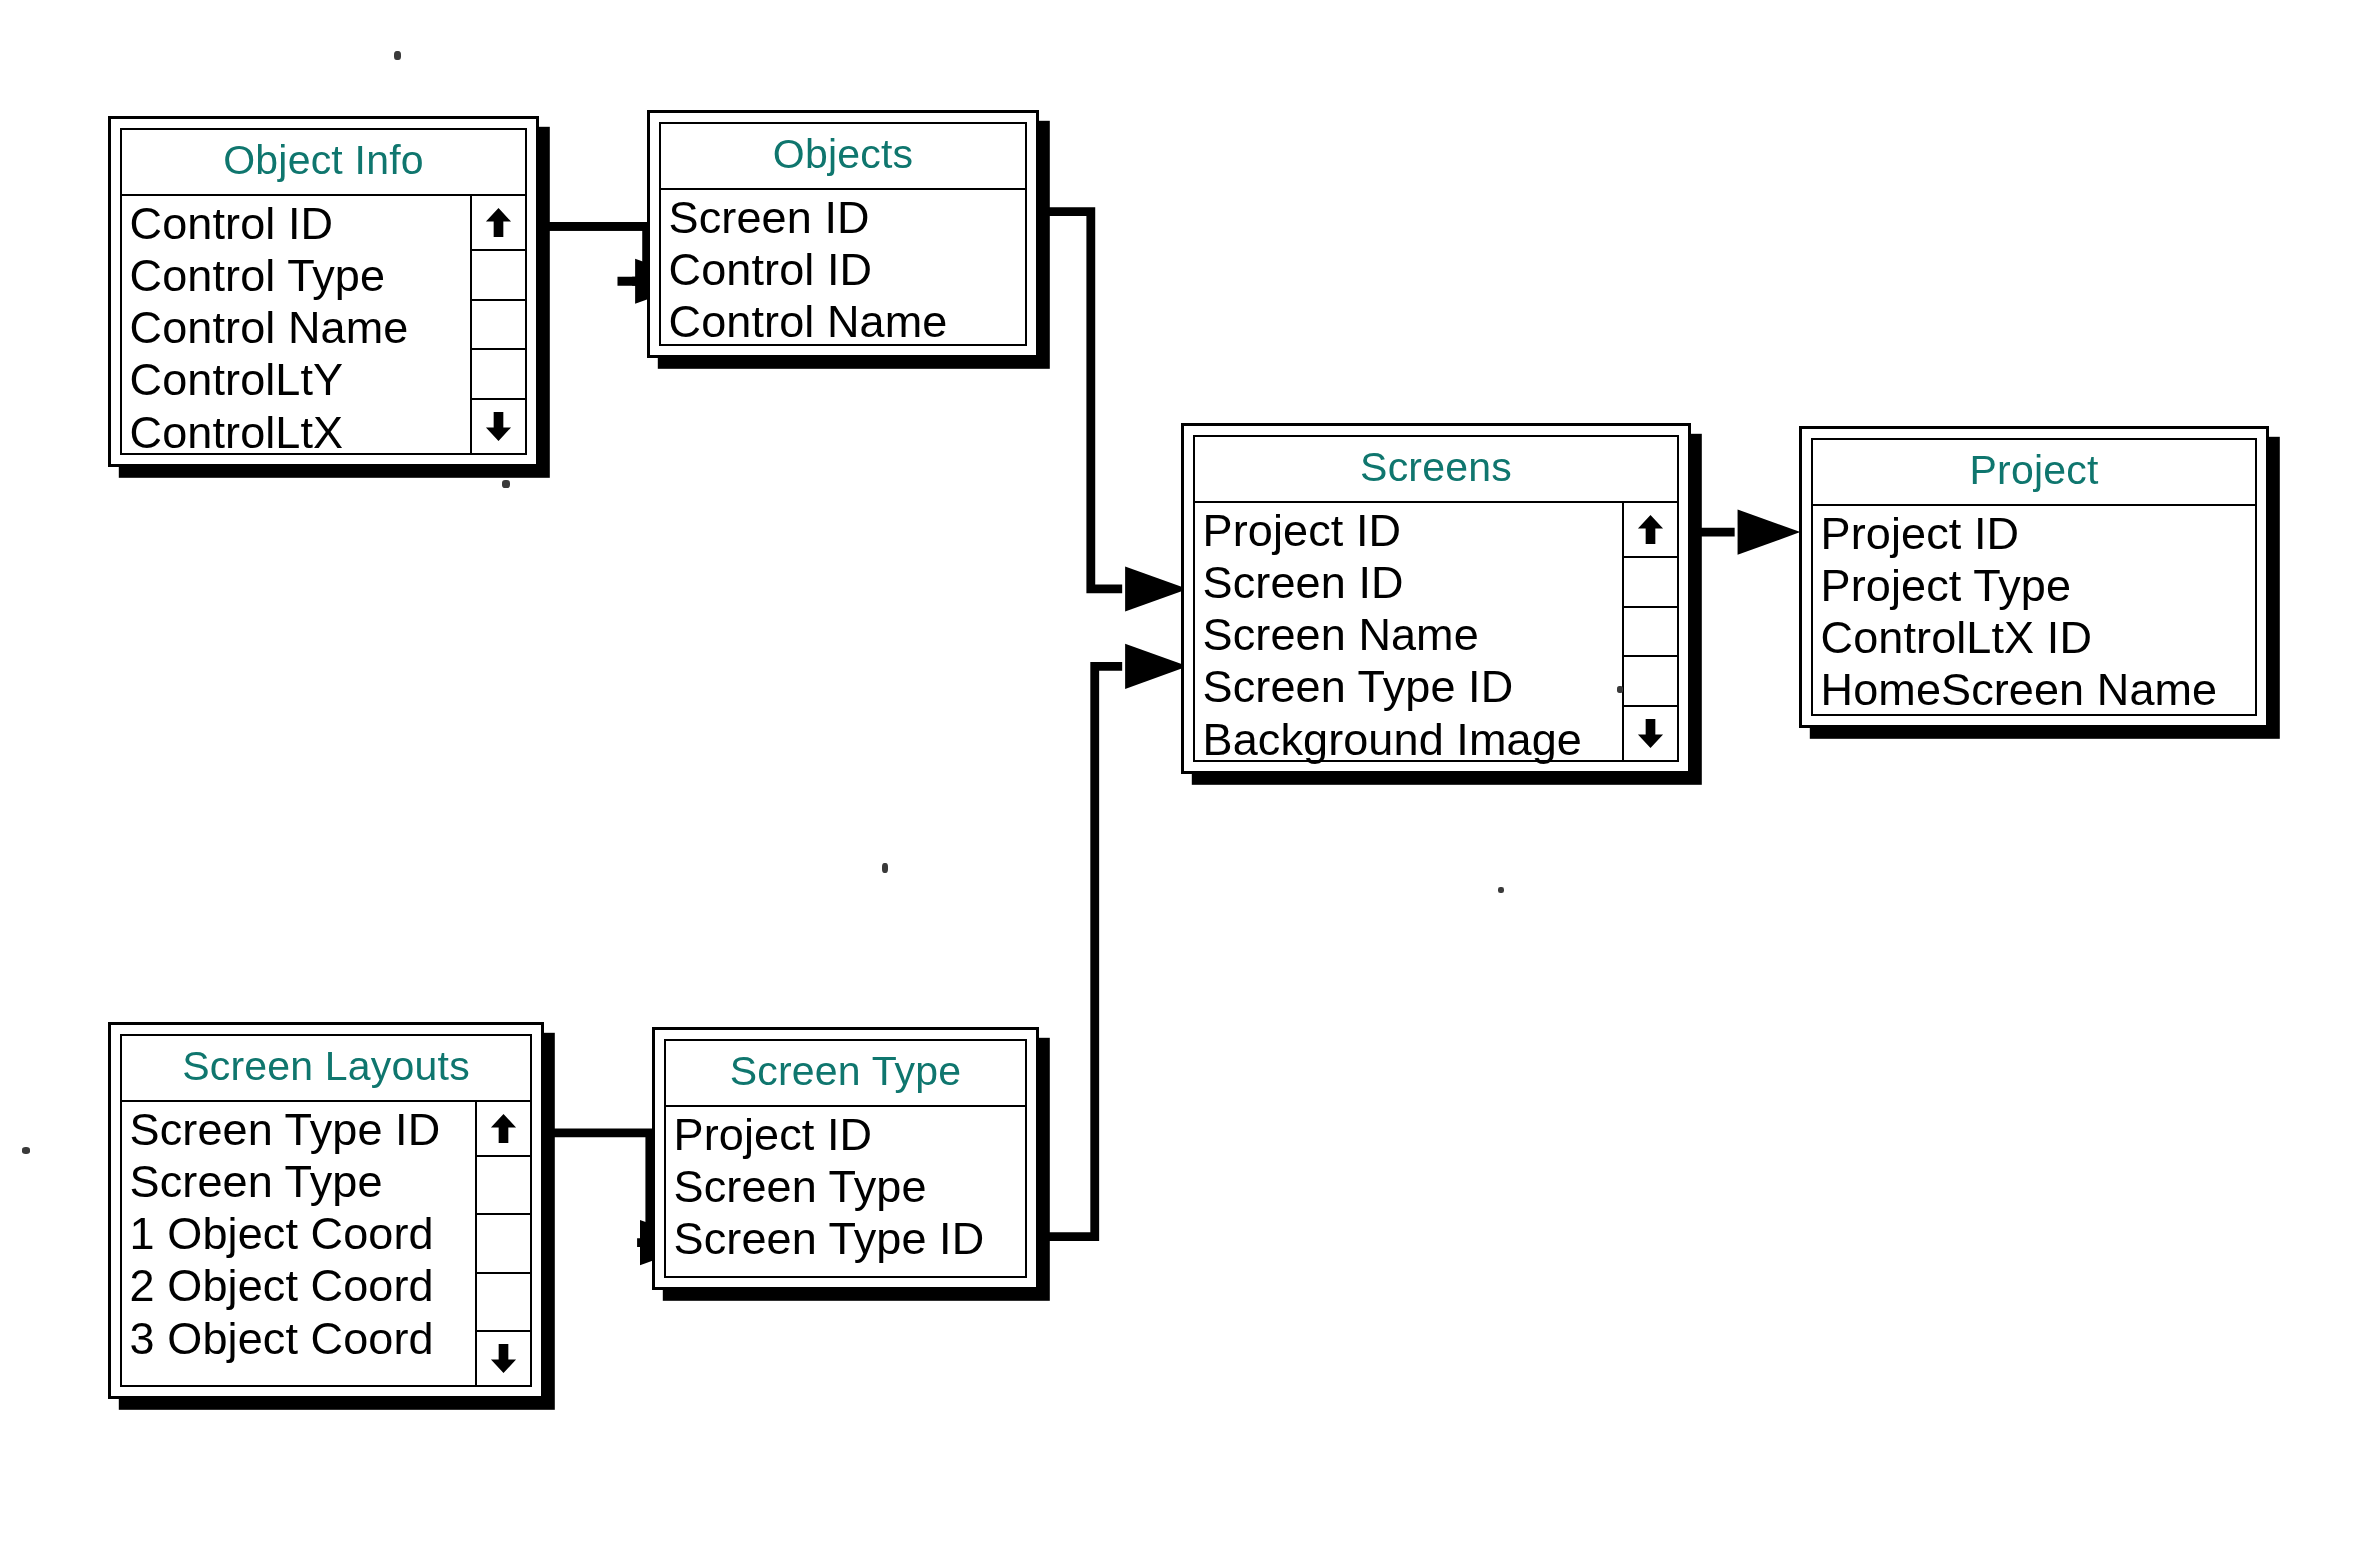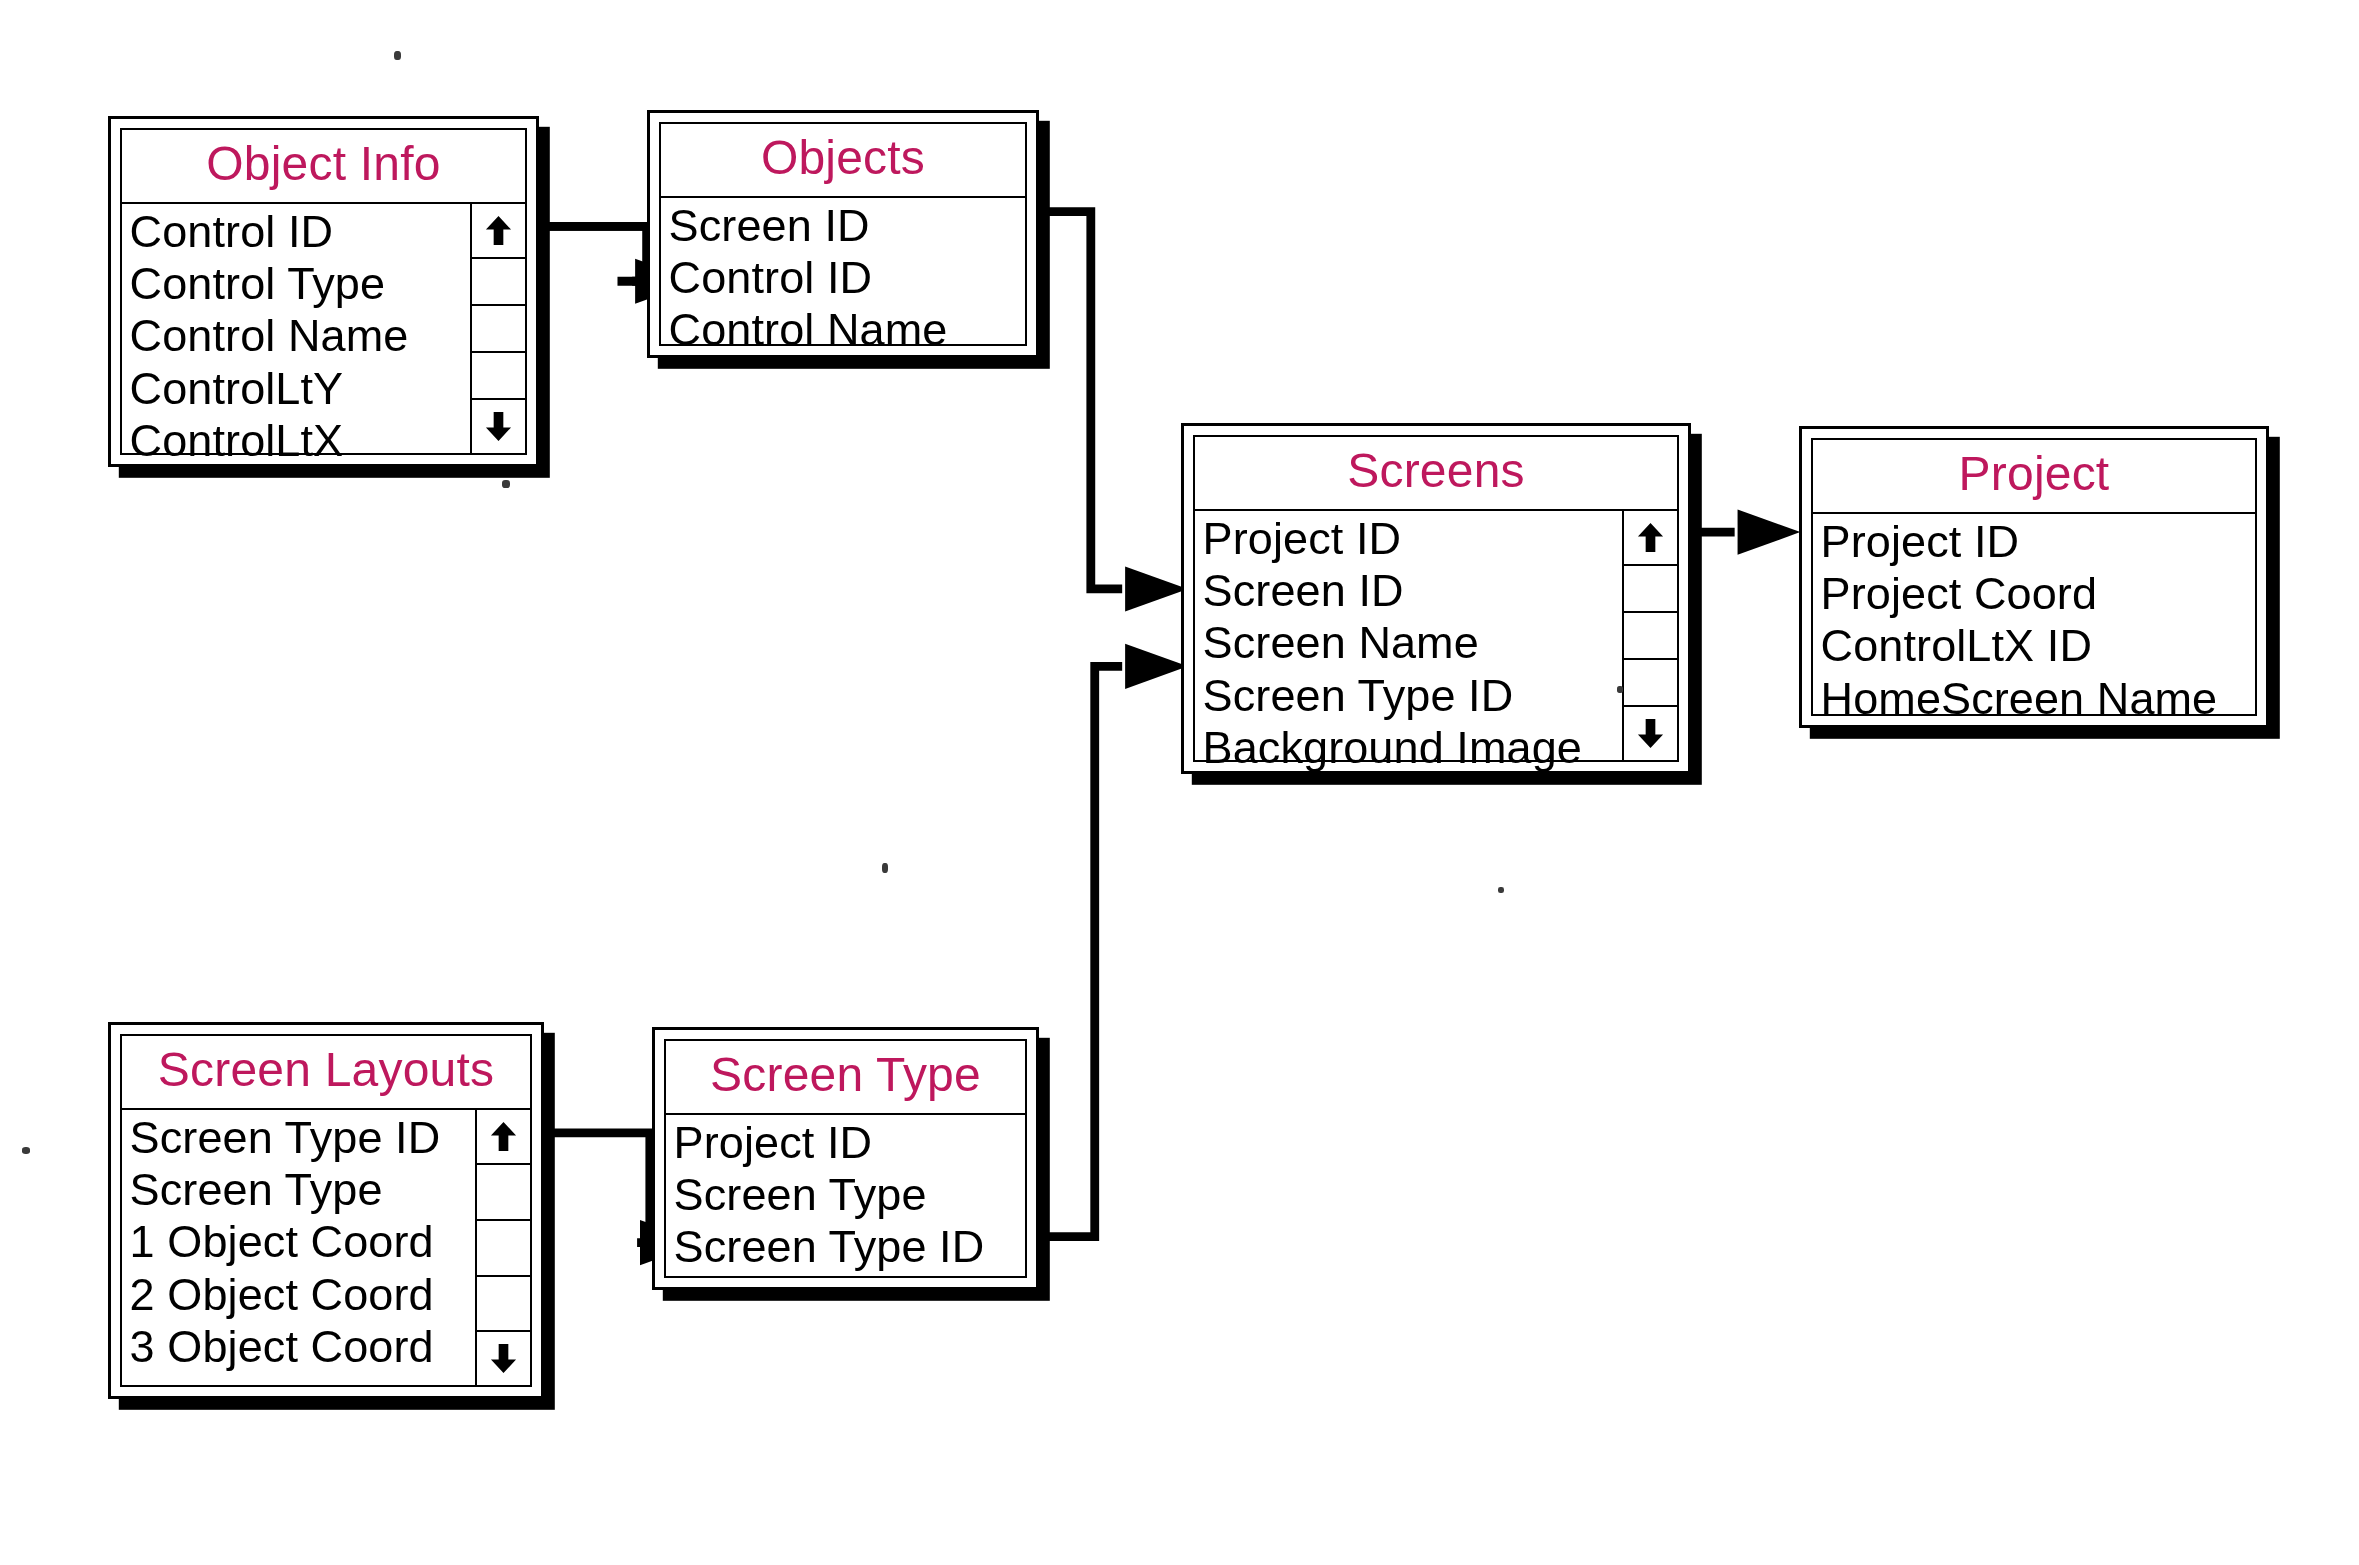--- a/index.html
+++ b/index.html
@@ -38,22 +38,22 @@
     border: 2.9px solid #000000;
     background: #ffffff;
     display: flex;
     flex-direction: column;
   }
   .entity-title {
     flex: 0 0 auto;
     box-sizing: border-box;
     border-bottom: 2.9px solid #000000;
     text-align: center;
-    color: #be185d;
-    font-size: 48px;
+    color: #0f766e;
+    font-size: 41px;
     line-height: 1.18;
     padding: 5.9px 3.9px 9.8px 3.9px;
     letter-spacing: 0.2px;
     white-space: nowrap;
   }
   .entity-body {
     flex: 1 1 auto;
     display: flex;
     flex-direction: row;
     min-height: 0;
@@ -248,21 +248,21 @@
       </div>
     </div>
   </div>
 
   <div class="entity" style="left:1799px; top:426px; width:470px; height:302px;">
     <div class="entity-inner">
       <div class="entity-title">Project</div>
       <div class="entity-body">
         <div class="field-list">
           <div class="field">Project ID</div>
-          <div class="field">Project Coord</div>
+          <div class="field">Project Type</div>
           <div class="field">ControlLtX ID</div>
           <div class="field">HomeScreen Name</div>
         </div>
       </div>
     </div>
   </div>
 
   <div class="entity" style="left:108px; top:1022px; width:436px; height:377px;padding-left:32px;">
     <div class="entity-inner">
       <div class="entity-title">Screen Layouts</div>

